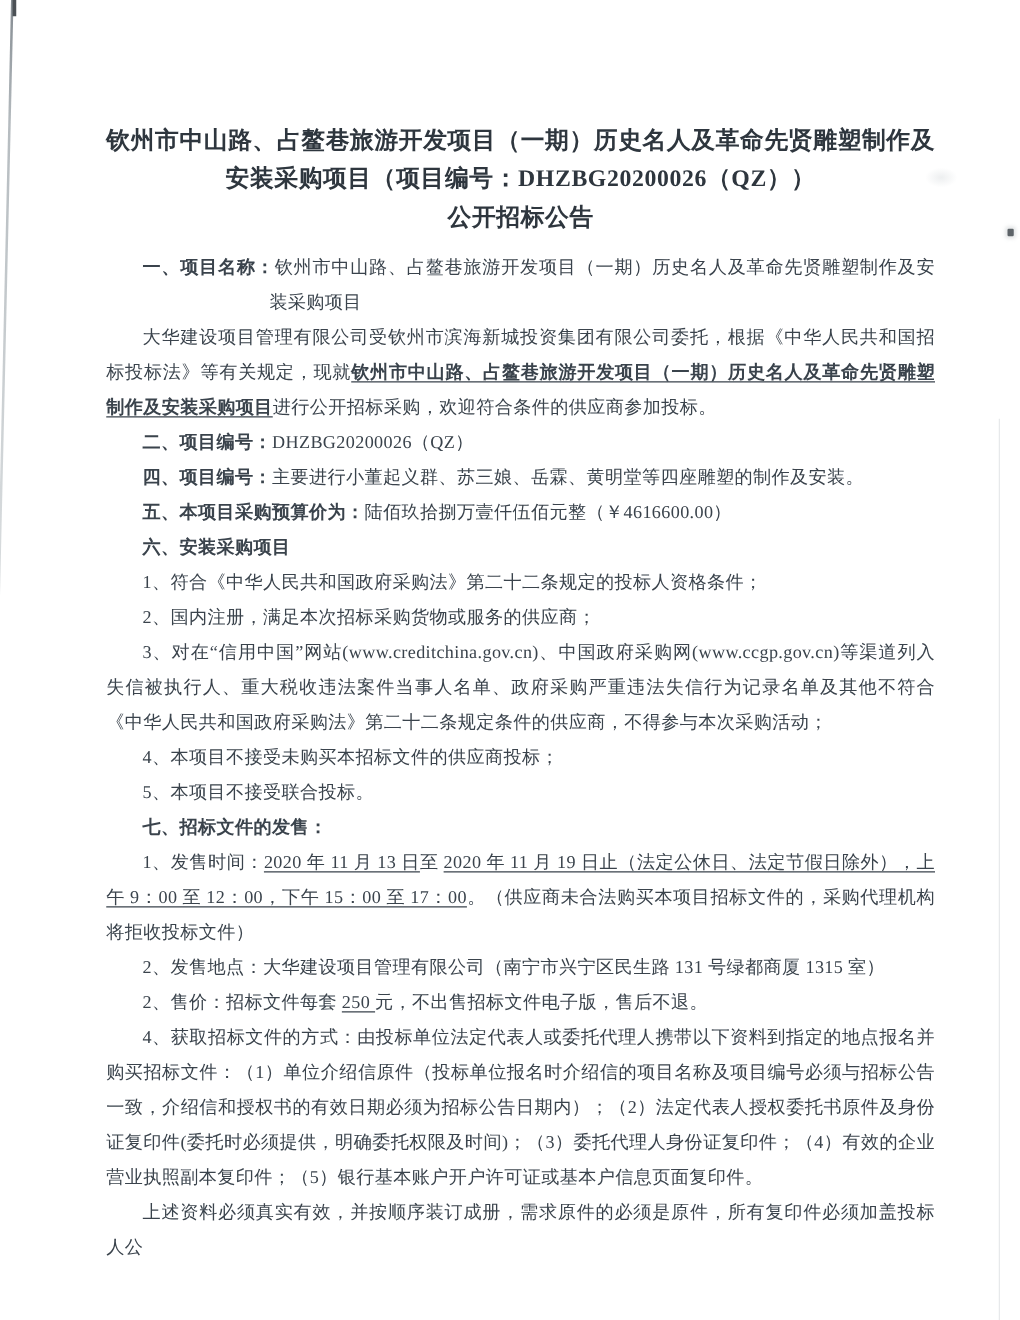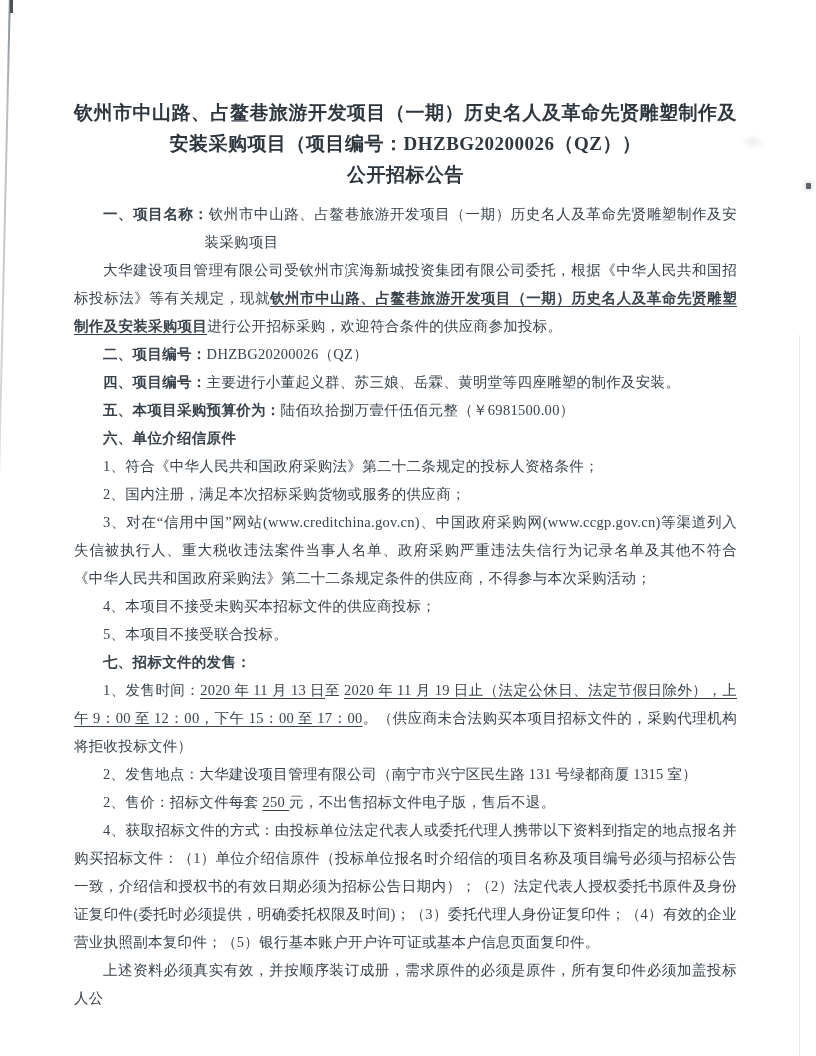--- a/index.html
+++ b/index.html
@@ -1,21 +1,21 @@
 <!DOCTYPE html>
 <html><head>
 <meta charset="utf-8">
 <style>
   html,body { margin:0; padding:0; background:#ffffff; }
   .page {
     position:relative; width:816px; height:1056px; background:#ffffff;
     overflow:hidden;
     font-family:"Liberation Serif","DejaVu Serif",serif;
   }
-  .content { position:absolute; left:74px; top:97px; width:663px; }
+  .content { position:absolute; left:85px; top:97px; width:663px; }
   .title-block { text-align:center; font-weight:bold; font-size:19px; line-height:31px; letter-spacing:0.5px; }
   .title-line { margin:0; }
   .doc-body { margin-top:10px; font-size:14.5px; line-height:28px; text-align:justify; letter-spacing:0.3px; }
   .para { margin:0; text-indent:2em; }
   .para.hang { padding-left:9em; text-indent:-7em; }
   .b { font-weight:bold; }
   .u { text-decoration:underline; text-underline-offset:3px; }
   
   .edge-left {
     position:absolute; left:9px; top:-8px; width:2px; height:1082px;
@@ -48,22 +48,22 @@
     <div class="title-block" style="color: rgb(46, 54, 62);">
       <p class="title-line">钦州市中山路、占鳌巷旅游开发项目（一期）历史名人及革命先贤雕塑制作及</p>
       <p class="title-line">安装采购项目（项目编号：DHZBG20200026（QZ））</p>
       <p class="title-line">公开招标公告</p>
     </div>
     <div class="doc-body">
         <p class="para hang"><span class="b">一、项目名称：</span><span>钦州市中山路、占鳌巷旅游开发项目（一期）历史名人及革命先贤雕塑制作及安装采购项目</span></p>
         <p class="para"><span>大华建设项目管理有限公司受钦州市滨海新城投资集团有限公司委托，根据《中华人民共和国招标投标法》等有关规定，现就</span><span class="b u">钦州市中山路、占鳌巷旅游开发项目（一期）历史名人及革命先贤雕塑制作及安装采购项目</span><span>进行公开招标采购，欢迎符合条件的供应商参加投标。</span></p>
         <p class="para"><span class="b">二、项目编号：</span><span>DHZBG20200026（QZ）</span></p>
         <p class="para"><span class="b">四、项目编号：</span><span>主要进行小董起义群、苏三娘、岳霖、黄明堂等四座雕塑的制作及安装。</span></p>
-        <p class="para"><span class="b">五、本项目采购预算价为：</span><span>陆佰玖拾捌万壹仟伍佰元整（￥6981500.00）</span></p>
-        <p class="para"><span class="b">六、单位介绍信原件</span></p>
+        <p class="para"><span class="b">五、本项目采购预算价为：</span><span>陆佰玖拾捌万壹仟伍佰元整（￥4616600.00）</span></p>
+        <p class="para"><span class="b">六、安装采购项目</span></p>
         <p class="para"><span>1、符合《中华人民共和国政府采购法》第二十二条规定的投标人资格条件；</span></p>
         <p class="para"><span>2、国内注册，满足本次招标采购货物或服务的供应商；</span></p>
         <p class="para"><span>3、对在“信用中国”网站(www.creditchina.gov.cn)、中国政府采购网(www.ccgp.gov.cn)等渠道列入失信被执行人、重大税收违法案件当事人名单、政府采购严重违法失信行为记录名单及其他不符合《中华人民共和国政府采购法》第二十二条规定条件的供应商，不得参与本次采购活动；</span></p>
         <p class="para"><span>4、本项目不接受未购买本招标文件的供应商投标；</span></p>
         <p class="para"><span>5、本项目不接受联合投标。</span></p>
         <p class="para"><span class="b">七、招标文件的发售：</span></p>
         <p class="para"><span>1、发售时间：</span><span class="u">2020 年 11 月 13 日</span><span>至 </span><span class="u">2020 年 11 月 19 日止（法定公休日、法定节假日除外），上午 9：00 至 12：00，下午 15：00 至 17：00</span><span>。（供应商未合法购买本项目招标文件的，采购代理机构将拒收投标文件）</span></p>
         <p class="para"><span>2、发售地点：大华建设项目管理有限公司（南宁市兴宁区民生路 131 号绿都商厦 1315 室）</span></p>
         <p class="para"><span>2、售价：招标文件每套 </span><span class="u">250 </span><span>元，不出售招标文件电子版，售后不退。</span></p>
         <p class="para"><span>4、获取招标文件的方式：由投标单位法定代表人或委托代理人携带以下资料到指定的地点报名并购买招标文件：（1）单位介绍信原件（投标单位报名时介绍信的项目名称及项目编号必须与招标公告一致，介绍信和授权书的有效日期必须为招标公告日期内）；（2）法定代表人授权委托书原件及身份证复印件(委托时必须提供，明确委托权限及时间)；（3）委托代理人身份证复印件；（4）有效的企业营业执照副本复印件；（5）银行基本账户开户许可证或基本户信息页面复印件。</span></p>

